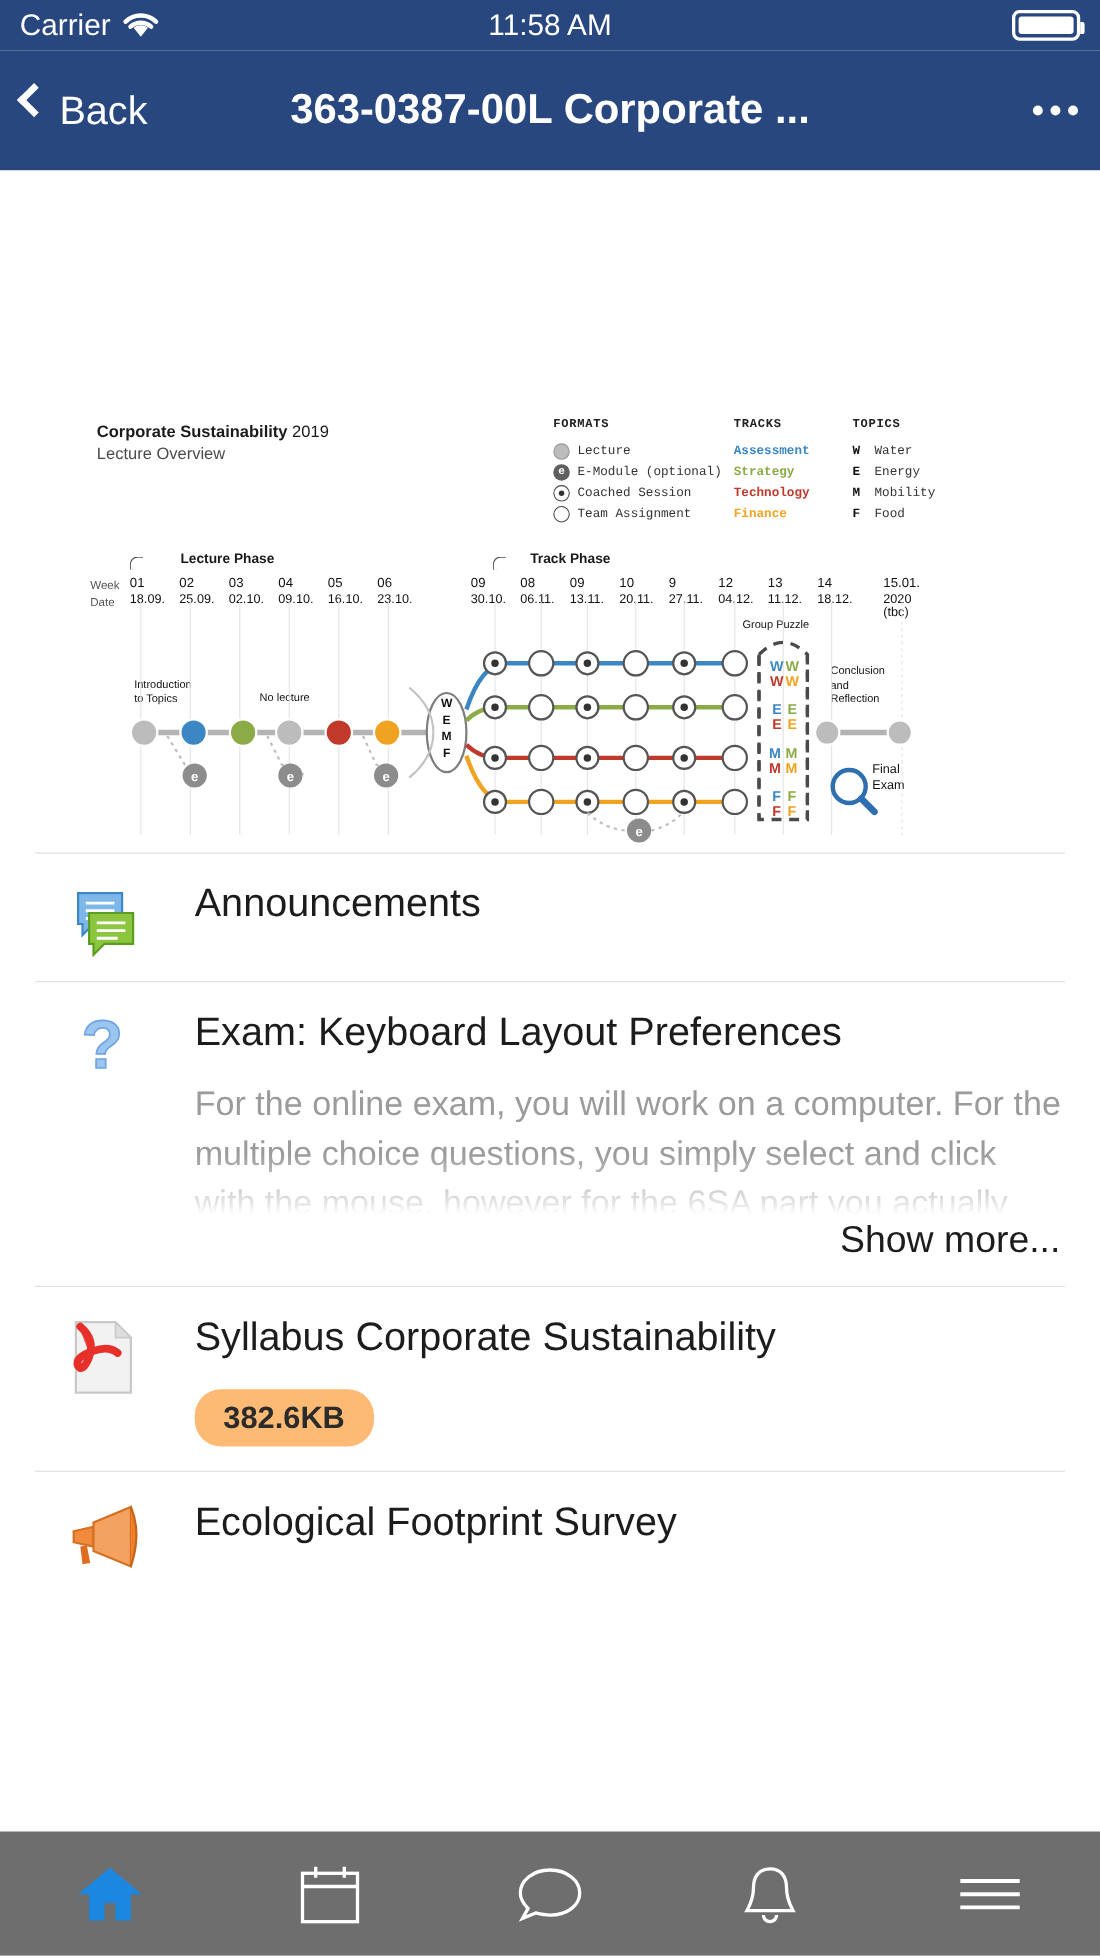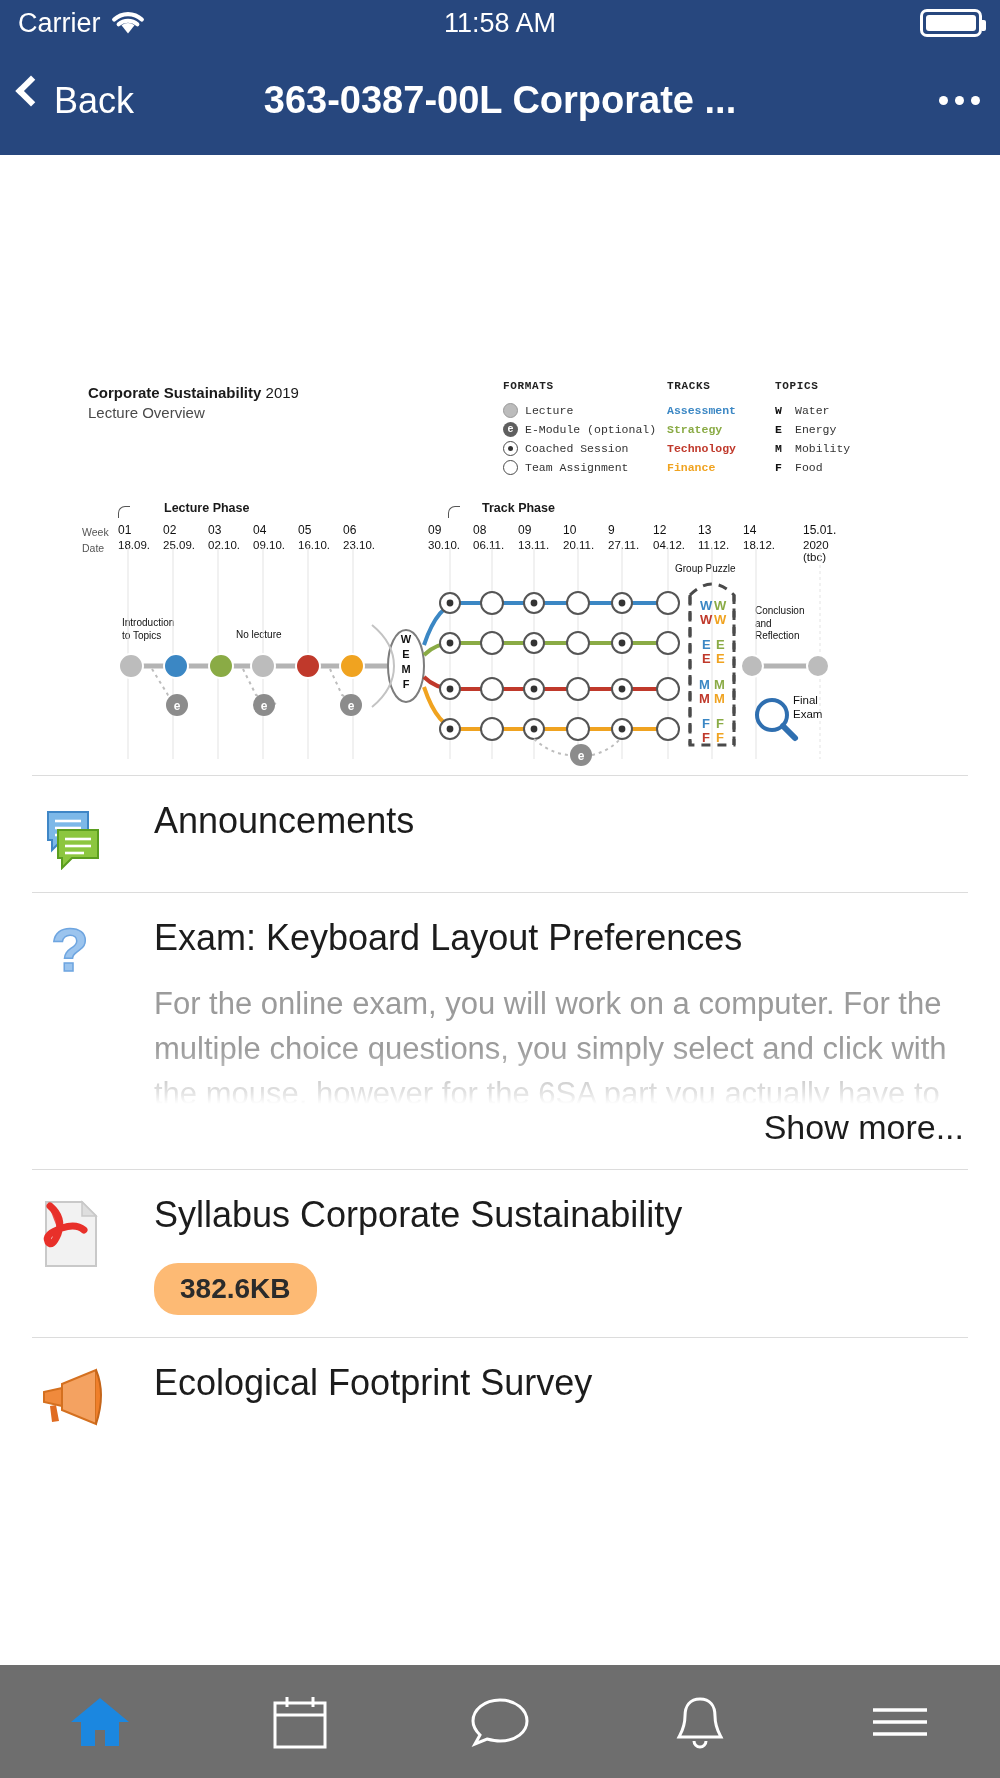--- a/index.html
+++ b/index.html
@@ -75,21 +75,21 @@
   .wk .n{font-weight:normal;font-size:12px;display:block;}
   .wk .d{font-size:11.5px;color:#111;display:block;margin-top:2px;}
 
   .annot{position:absolute;font-size:10px;font-weight:normal;color:#111;line-height:1.25;}
 
   svg.dg{position:absolute;left:0;top:0;width:1000px;height:620px;}
 
   
   .list{position:absolute;top:620px;left:0;right:0;}
   .sep{height:1px;background:#dcdcdc;margin:0 32px;}
-  .item{display:flex;padding:22px 32px 22px 32px;align-items:flex-start;min-height:100px;}
+  .item{display:flex;padding:22px 32px 22px 32px;align-items:flex-start;min-height:100px;margin-left:23px;}
   .icon-col{width:122px;flex:none;display:flex;justify-content:flex-start;padding-top:6px;padding-left:8px;}
   .item-body{flex:1;}
   .item-title{font-size:36px;color:#1c1c1c;font-weight:400;line-height:1.25;}
   .item-desc{font-size:31px;color:#9b9b9b;line-height:1.45;margin-top:22px;
     max-height:122px;overflow:hidden;
     -webkit-mask-image:linear-gradient(180deg,#000 0%,#000 55%,rgba(0,0,0,.25) 92%,rgba(0,0,0,0) 100%);
     mask-image:linear-gradient(180deg,#000 0%,#000 55%,rgba(0,0,0,.25) 92%,rgba(0,0,0,0) 100%);}
   .showmore{text-align:right;font-size:34px;color:#1c1c1c;margin-top:4px;padding-right:4px;}
   .filesize{display:inline-block;background:#fdba74;color:#2b2b2b;font-weight:bold;
     font-size:28px;border-radius:24px;padding:10px 26px;margin-top:26px;}

